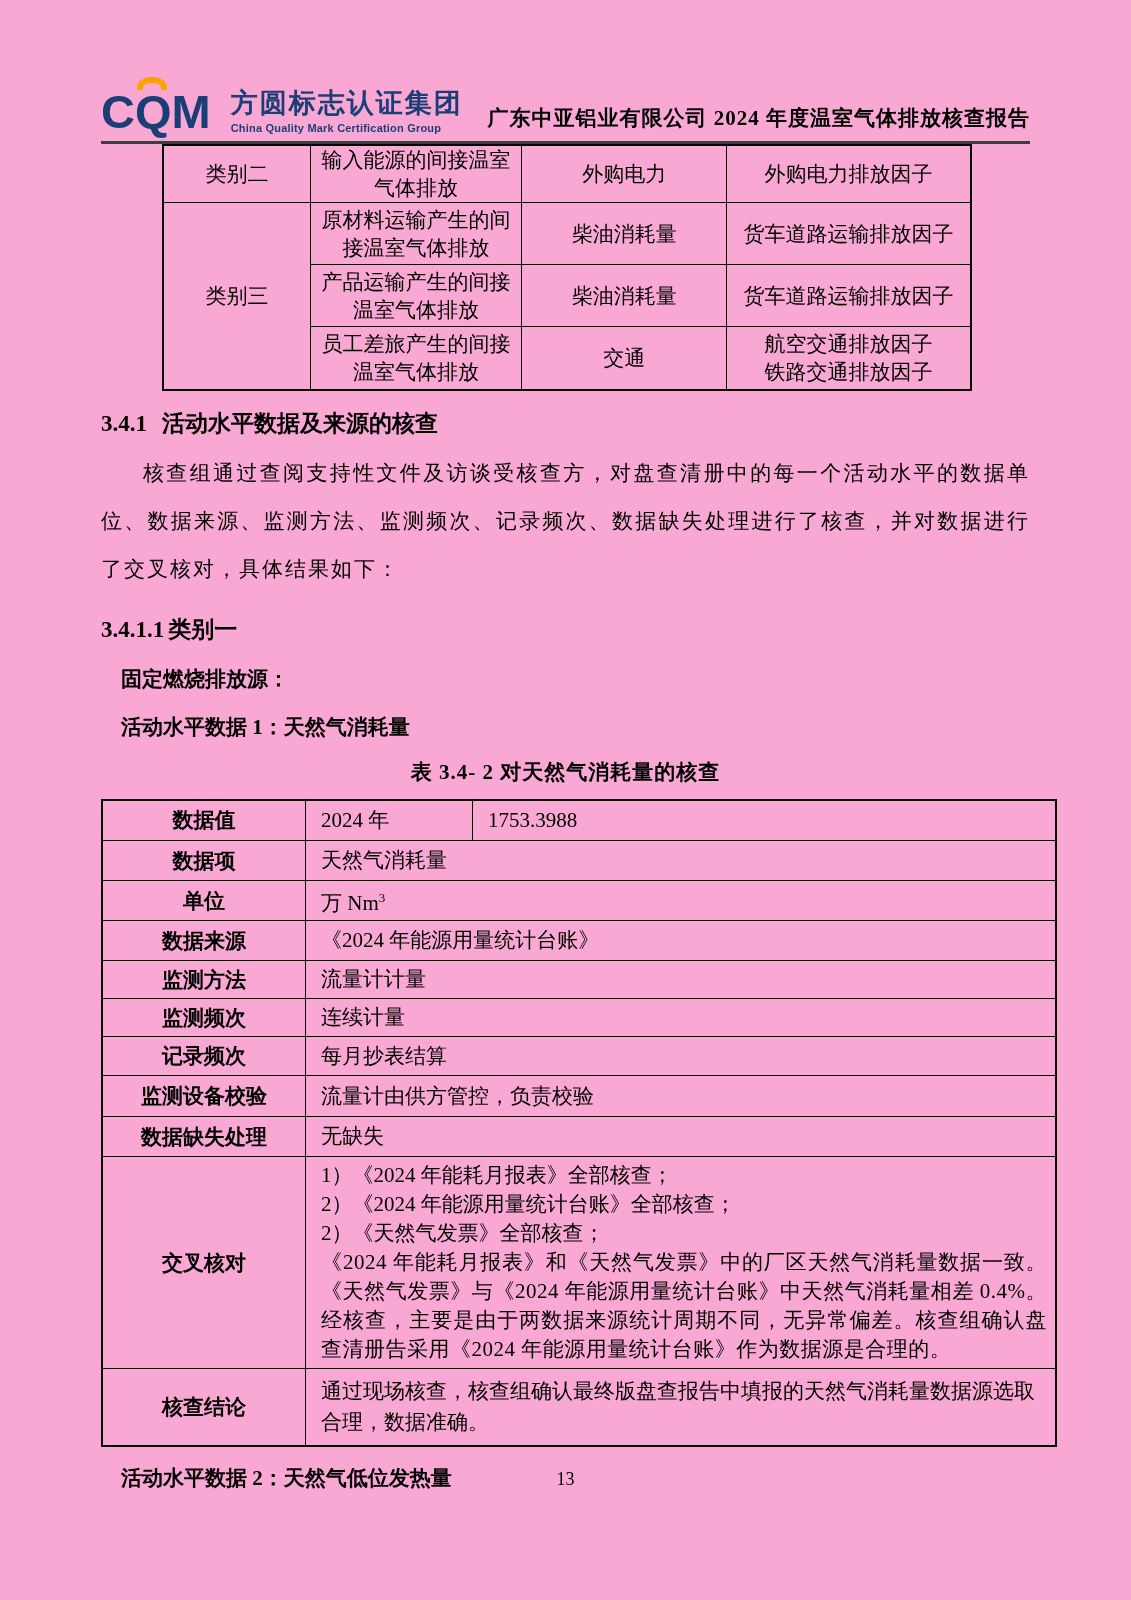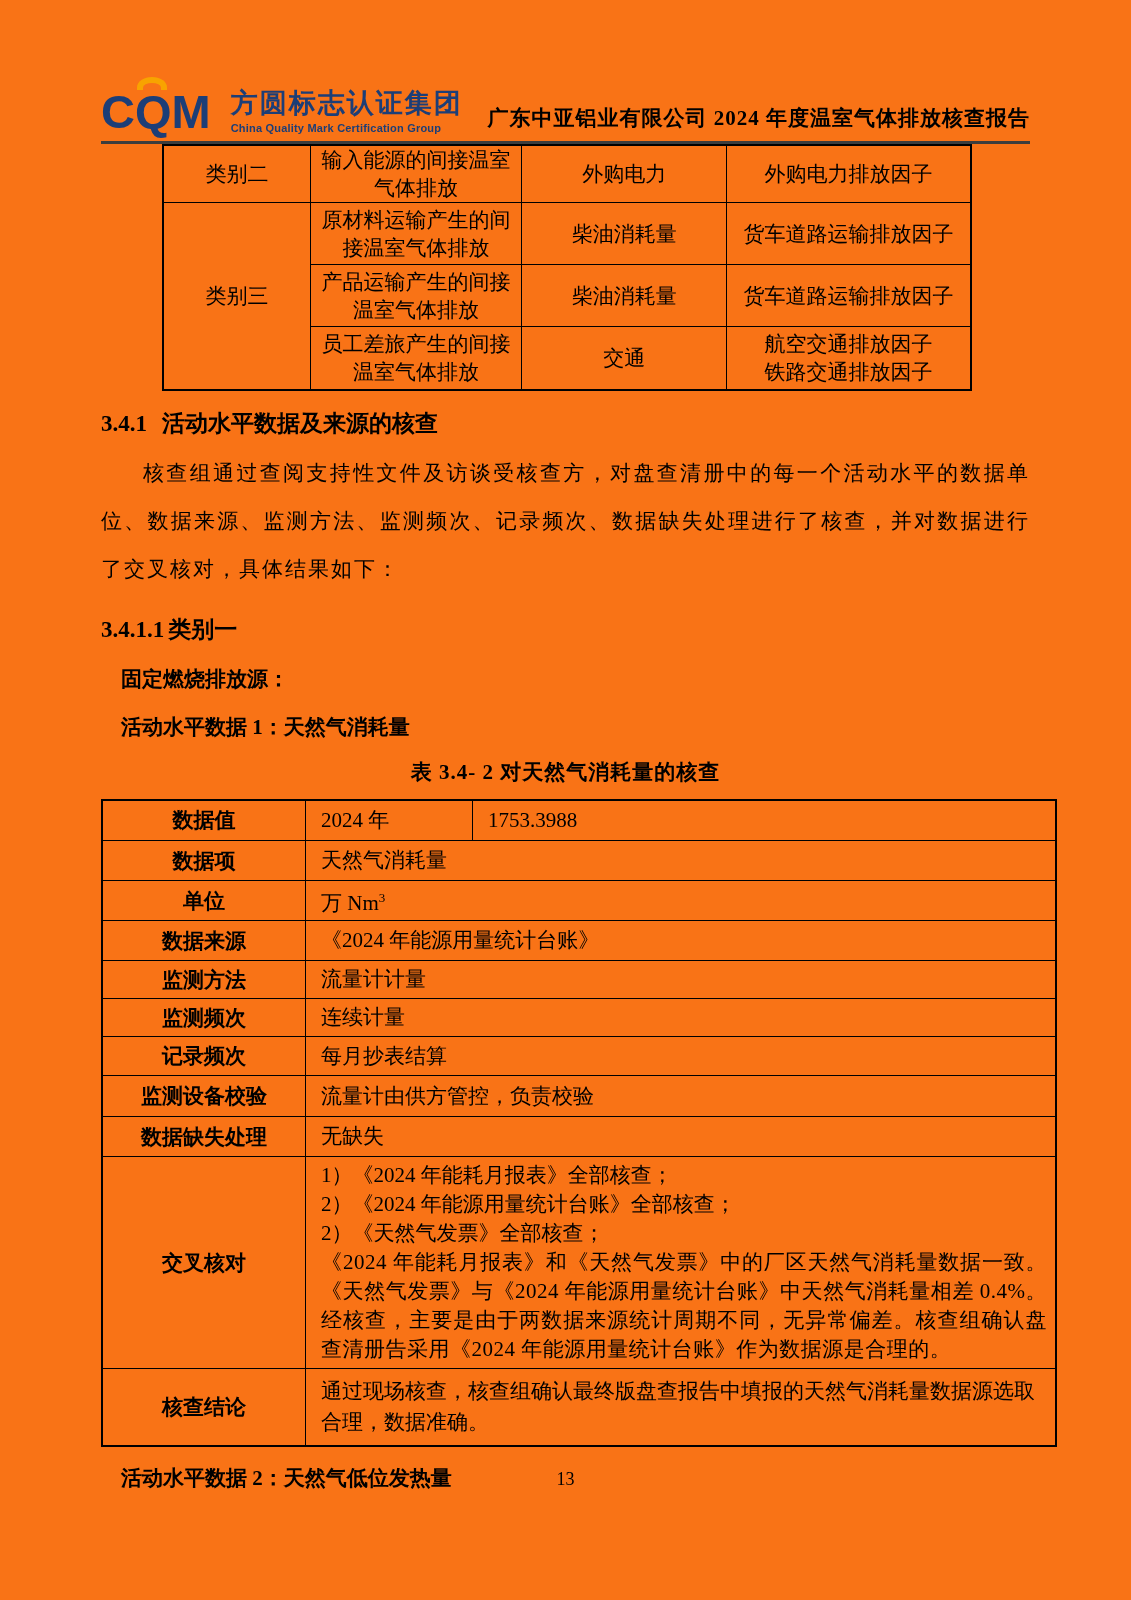--- a/index.html
+++ b/index.html
@@ -1,21 +1,21 @@
 <!DOCTYPE html>
 <html><head>
 <meta charset="utf-8">
 <style>
   html,body { margin:0; padding:0; background:#ffffff; }
   .page {
     position:relative;
     width:1131px; height:1600px;
     box-sizing:border-box;
     padding:0 101px;
-    background:#f97316;
+    background:#f9a8d4;
     color:#000;
     font-family:"Liberation Serif","DejaVu Serif",serif;
     overflow:hidden;
   }
 
   
   .header {
     position:relative;
     height:141px;
     border-bottom:3px solid #3d3d3d;

